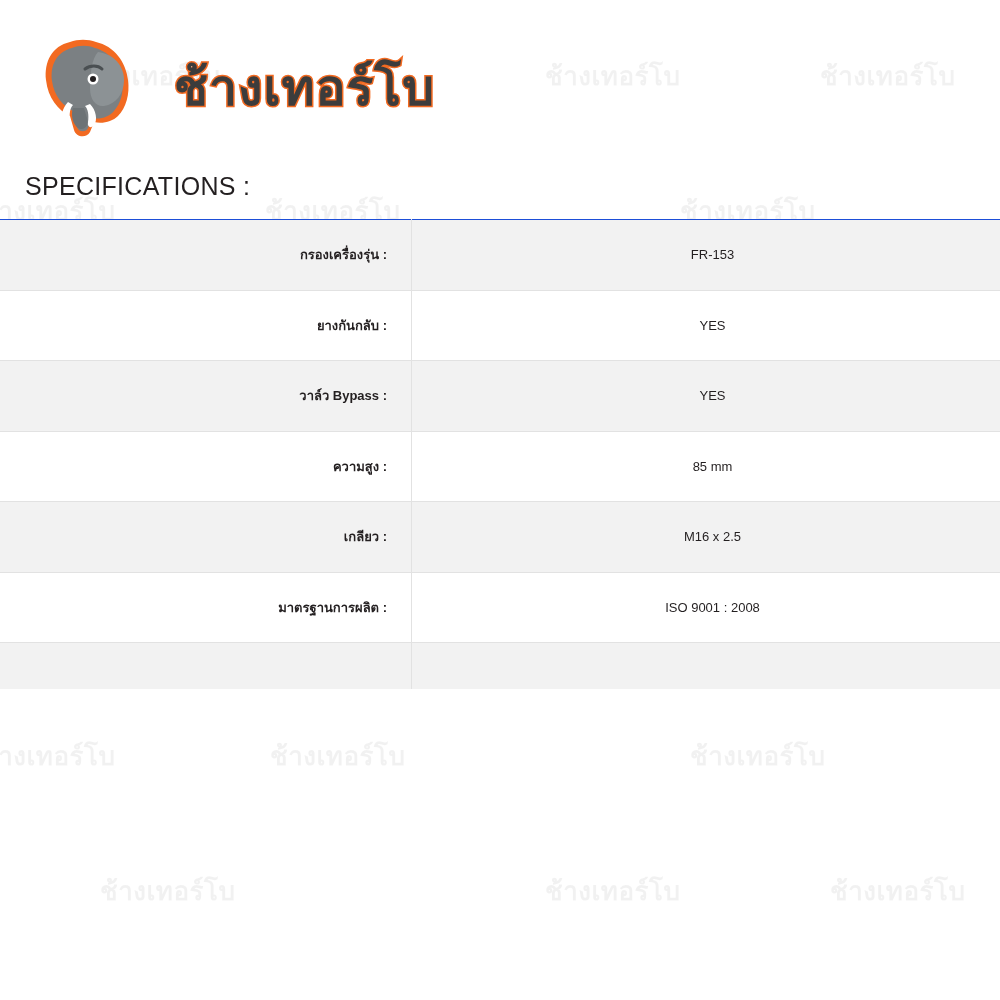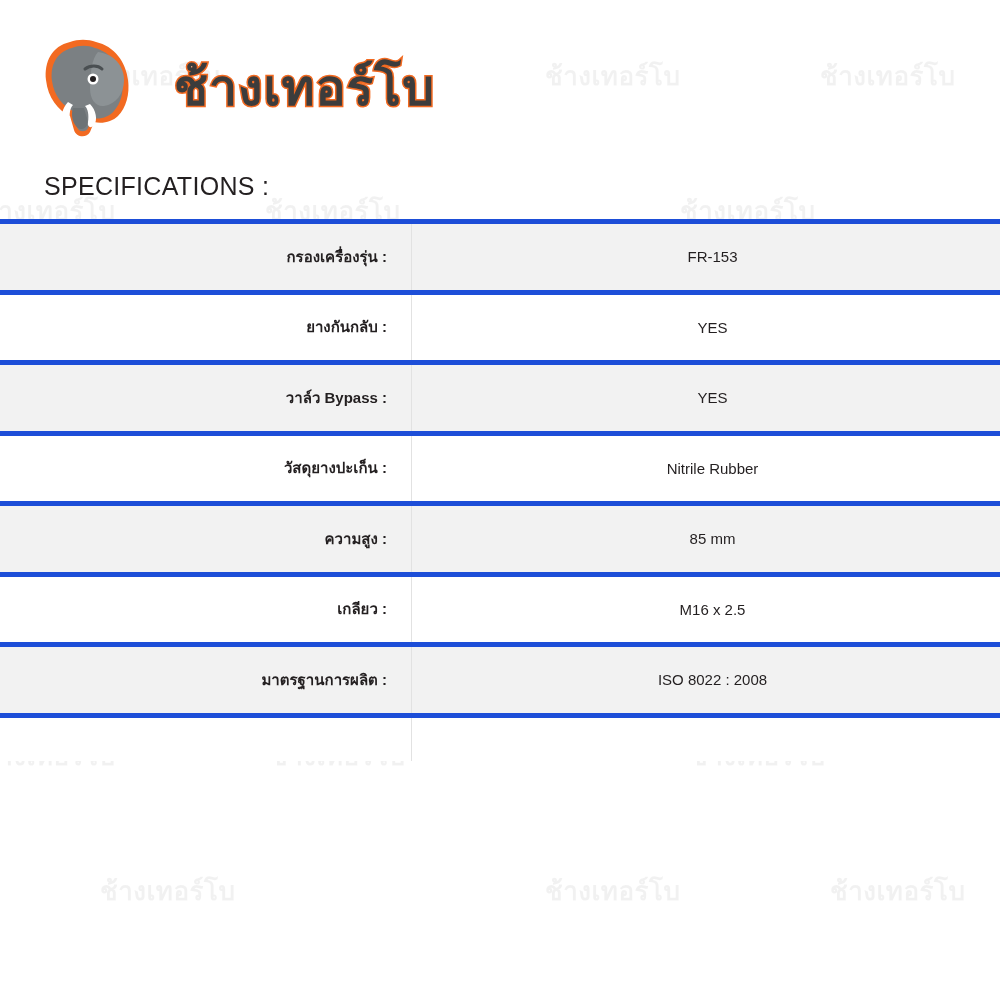--- a/index.html
+++ b/index.html
@@ -60,42 +60,42 @@
     -webkit-text-stroke: 3px #f26a21;
     paint-order: stroke fill;
     letter-spacing: 1px;
     line-height: 1;
   }
 
   
   .spec-title {
     position: relative;
     z-index: 10;
-    margin: 0 0 18px 44px;
+    margin: 0 0 18px 25px;
     font-size: 25px;
     font-weight: 400;
     letter-spacing: 0.3px;
     color: #231f20;
   }
 
   
   .spec-table {
     position: relative;
     z-index: 10;
     width: 1000px;
     border-collapse: collapse;
     table-layout: fixed;
   }
   .spec-table tr {
     height: 70.5px;
   }
   .spec-table td {
-    border-top: 5px solid #1d4ed8;
+    border-top: 1px solid #1d4ed8;
     border-bottom: 1px solid #e2e2e2;
-    font-size: 15px;
+    font-size: 13px;
     color: #231f20;
     vertical-align: middle;
     margin-left: 20px;
   }
   .spec-table td.label {
     width: 386px;
     text-align: right;
     padding-right: 24px;
     font-weight: 700;
     border-right: 1px solid #e2e2e2;
@@ -184,33 +184,29 @@
     </tr>
     <tr>
       <td class="label">ยางกันกลับ :</td>
       <td class="value">YES</td>
     </tr>
     <tr>
       <td class="label">วาล์ว Bypass :</td>
       <td class="value">YES</td>
     </tr>
     <tr>
-      <td class="label">วัสดุยางปะเก็น :</td>
-      <td class="value">Nitrile Rubber</td>
-    </tr>
-    <tr>
       <td class="label">ความสูง :</td>
       <td class="value">85 mm</td>
     </tr>
     <tr>
       <td class="label">เกลียว :</td>
       <td class="value">M16 x 2.5</td>
     </tr>
     <tr>
       <td class="label">มาตรฐานการผลิต :</td>
-      <td class="value">ISO 8022 : 2008</td>
+      <td class="value">ISO 9001 : 2008</td>
     </tr>
     <tr class="spacer-row">
       <td class="label"></td>
       <td class="value"></td>
     </tr>
   </tbody>
 </table>
 
 </body></html>

